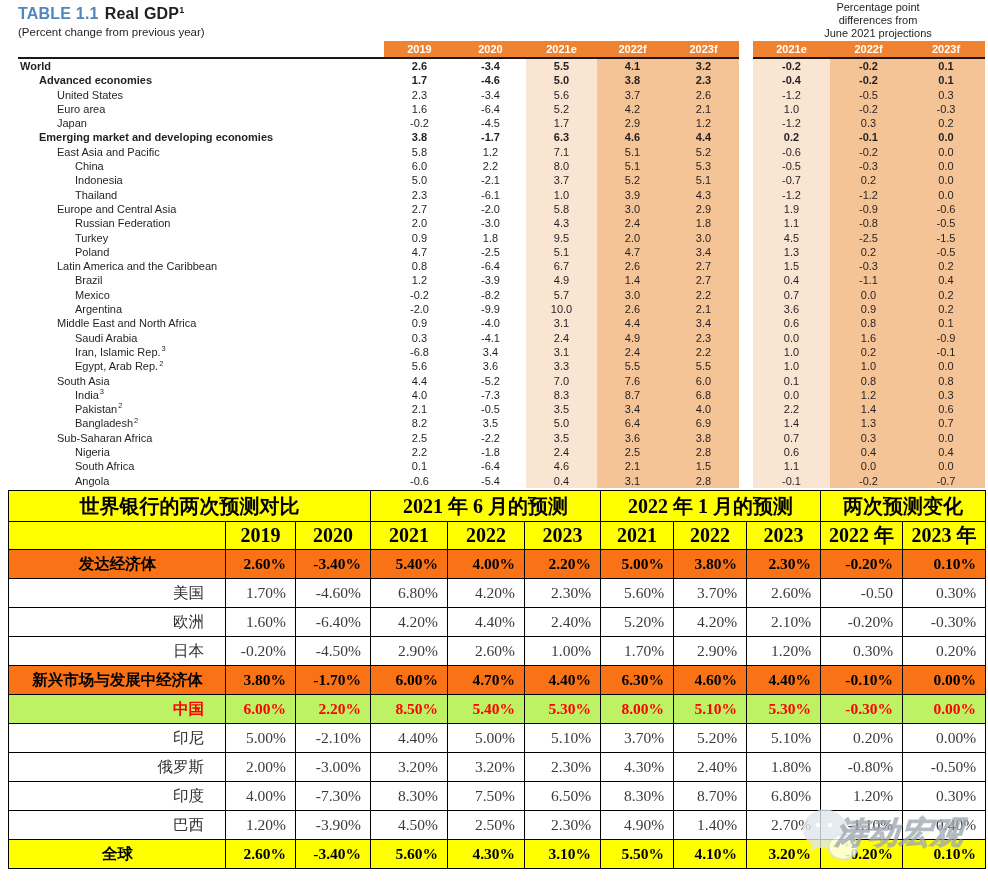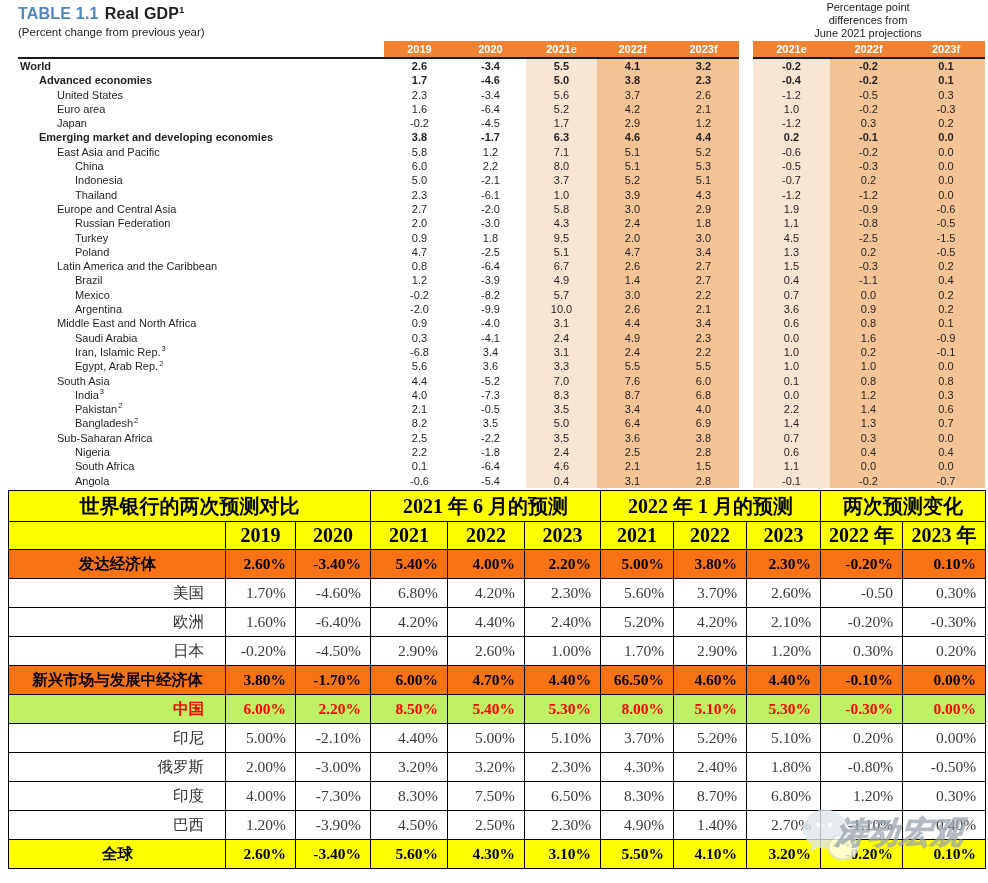--- a/index.html
+++ b/index.html
@@ -4,21 +4,21 @@
 <style>
   html,body{margin:0;padding:0;background:#fff;}
   body{width:988px;height:883px;font-family:"Liberation Sans","DejaVu Sans",sans-serif;}
   .page{position:relative;width:988px;height:883px;background:#fff;overflow:hidden;}
 
   
   .gep-title{position:absolute;left:18px;top:5px;font-size:16px;font-weight:bold;color:#1f1f1f;letter-spacing:.2px;}
   .gep-title .tlabel{color:#4d87bc;margin-right:6px;}
   .gep-title sup{font-size:9px;}
   .gep-subtitle{position:absolute;left:18px;top:26px;font-size:11.5px;color:#1f1f1f;}
-  .gep-note{position:absolute;right:14px;top:1px;width:212px;text-align:center;font-size:11px;line-height:13px;color:#1f1f1f;}
+  .gep-note{position:absolute;right:4px;top:1px;width:212px;text-align:center;font-size:11px;line-height:13px;color:#1f1f1f;}
 
   table.gep{position:absolute;left:18px;top:41px;width:967px;border-collapse:collapse;table-layout:fixed;color:#231f20;}
   table.gep th{background:#ef8332;color:#fff;font-weight:bold;font-size:11px;height:16px;padding:0;text-align:center;border-bottom:2px solid #1a1a1a;}
   table.gep th.nameh{background:#fff;}
   table.gep td.gaph{background:#fff;border-bottom:none;}
   table.gep tbody td{height:14.3px;line-height:14.3px;padding:0;font-size:11px;text-align:center;white-space:nowrap;}
   table.gep td.name{text-align:left;}
   table.gep td.name sup{font-size:7.5px;vertical-align:super;line-height:0;margin-left:1px;}
   .ind0{padding-left:2px !important;}
   .ind1{padding-left:21px !important;}
@@ -546,21 +546,21 @@
           <td class="val">0.30%</td>
           <td class="val">0.20%</td>
         </tr>
         <tr class="r-peach">
           <td class="rname">新兴市场与发展中经济体</td>
           <td class="val">3.80%</td>
           <td class="val">-1.70%</td>
           <td class="val">6.00%</td>
           <td class="val">4.70%</td>
           <td class="val">4.40%</td>
-          <td class="val">66.50%</td>
+          <td class="val">6.30%</td>
           <td class="val">4.60%</td>
           <td class="val">4.40%</td>
           <td class="val">-0.10%</td>
           <td class="val">0.00%</td>
         </tr>
         <tr class="r-china">
           <td class="rname">中国</td>
           <td class="val">6.00%</td>
           <td class="val">2.20%</td>
           <td class="val">8.50%</td>

